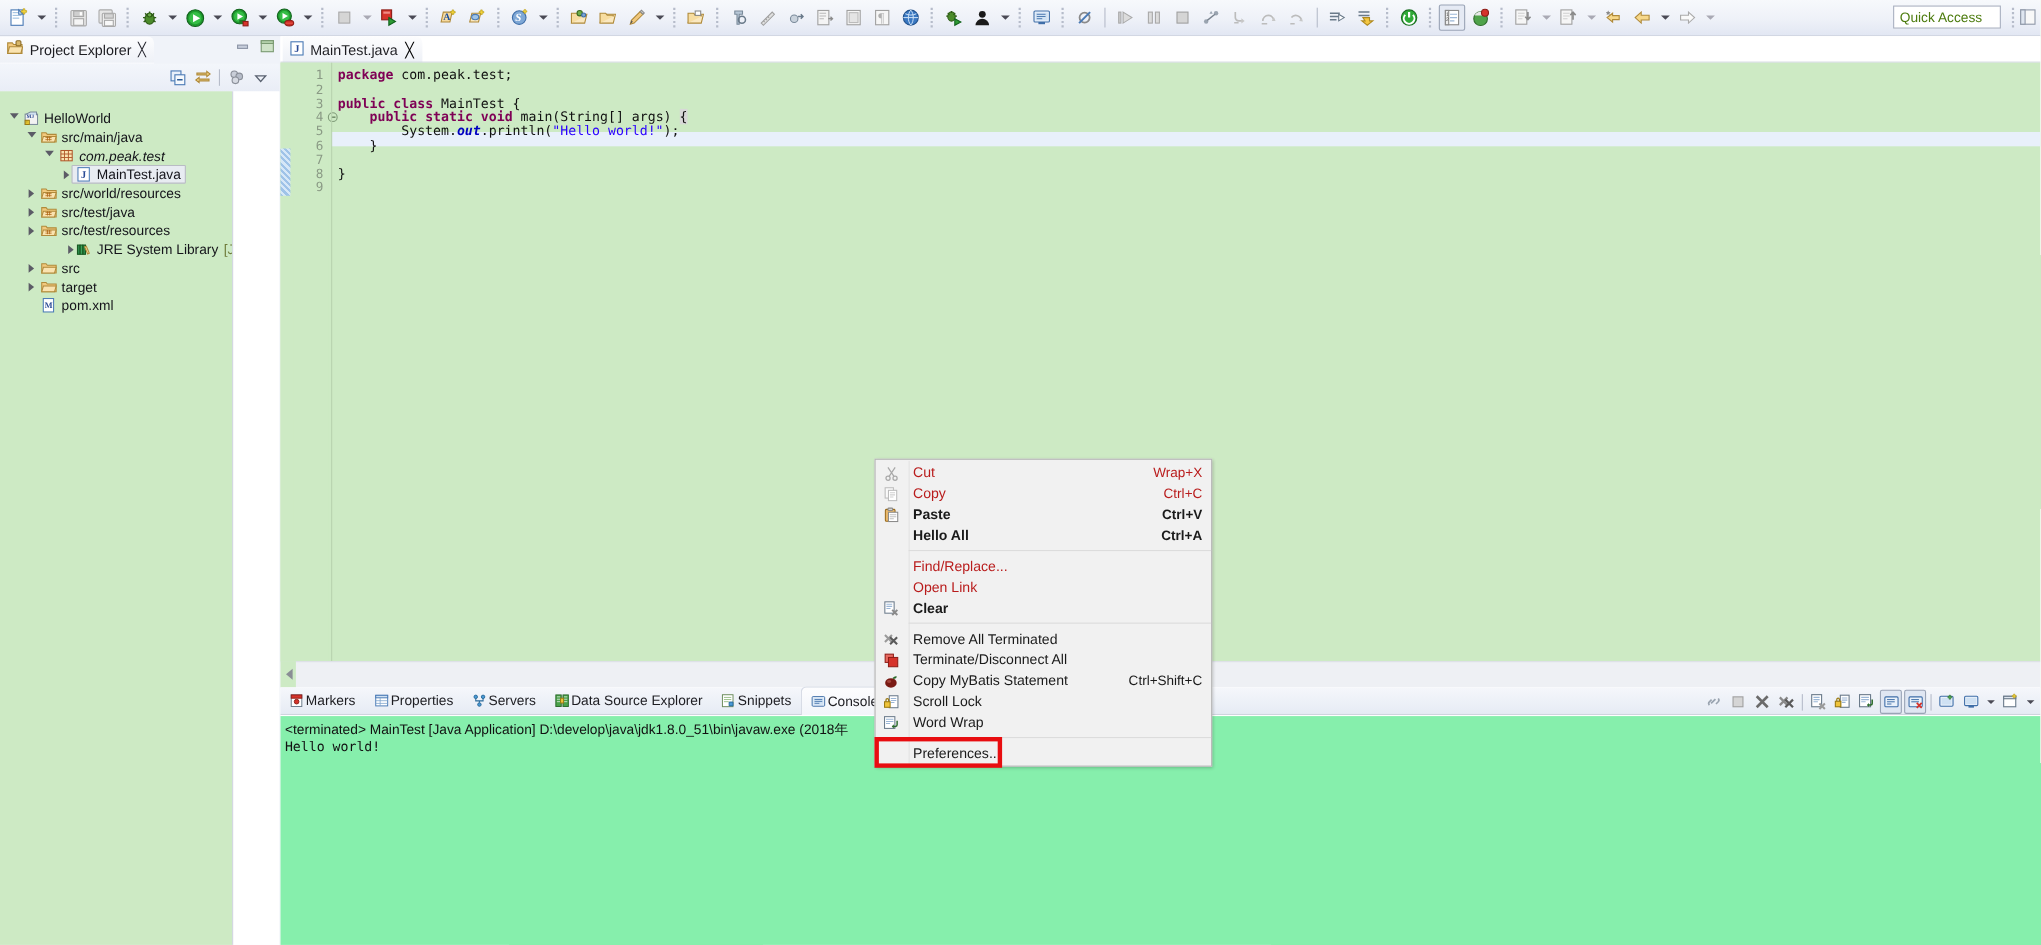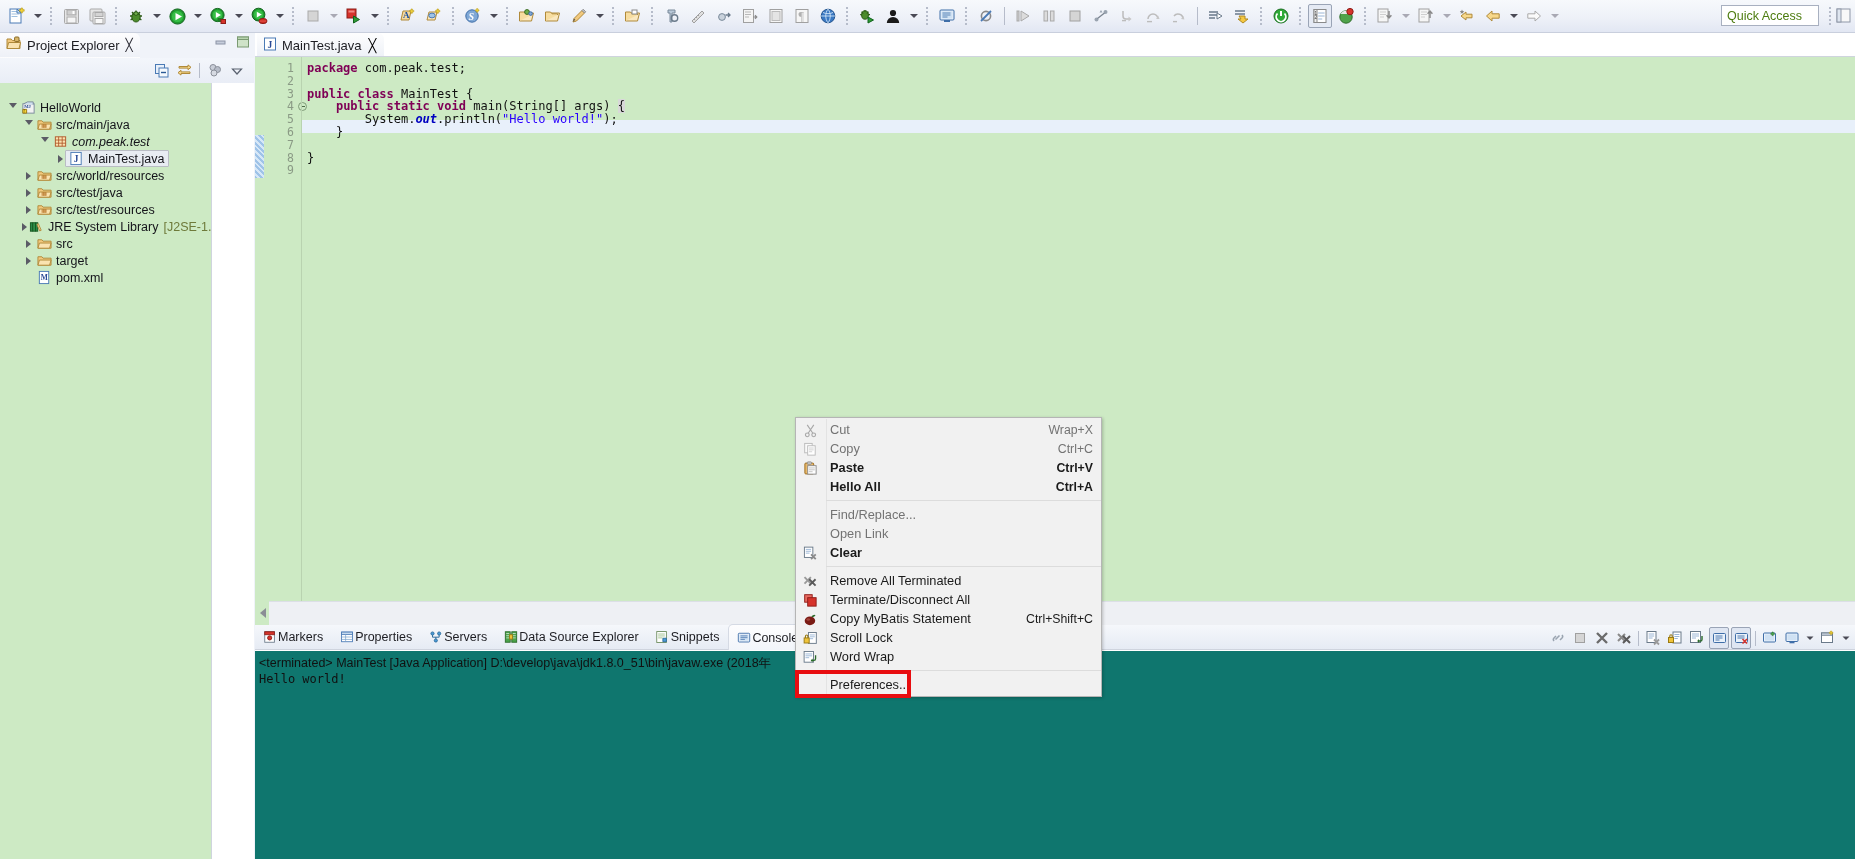--- a/index.html
+++ b/index.html
@@ -146,40 +146,40 @@
   .cons-tab .tico { width:17px; }
   .cons-tab.active {
     background: linear-gradient(to bottom,#fdfdfe,#f2f5fa);
     border-top-left-radius:5px; border-top-right-radius:5px;
     border-top:1px solid #d5dae4; border-left:1px solid #d5dae4; border-right:1px solid #d5dae4;
     margin-bottom:-1px; height:26px;
   }
   #cons-toolbar { position:absolute; right:2px; top:1px; height:24px; display:flex; align-items:center; }
   #cons-toolbar .cb { width:20px;height:22px;display:flex;align-items:center;justify-content:center;margin:0 1px; }
   #cons-toolbar .cb.framed { border:1px solid #9aa4b6; background:#dfe6f2; border-radius:2px; }
-  #cons-body { position:absolute; left:0; top:26px; width:1600px; height:208px; background:#0f766e; padding:4px 0 0 0; }
+  #cons-body { position:absolute; left:0; top:26px; width:1600px; height:208px; background:#86efac; padding:4px 0 0 0; }
   .cons-line { font-family:"DejaVu Sans Mono", monospace; font-size:12px; color:#111; padding-left:4px; height:16px; line-height:16px; white-space:pre; }
   .cons-line.hdr { font-family:"Liberation Sans", sans-serif; font-size:12.5px; }
 
   
   #ctx-menu {
     position: absolute; left: 795px; top: 417px; width: 307px;
     background: #f1f1f1; border: 1px solid #b5b5b5;
     box-shadow: 1px 1px 3px rgba(0,0,0,.22);
     padding: 2px 0;
     z-index: 50;
   }
   #ctx-iconcol { position:absolute; left:1px; top:1px; width:29px; bottom:1px; background:#f1f1f1; }
   #ctx-divline { position:absolute; left:30px; top:1px; bottom:1px; width:1px; background:#e3e3e3; }
   .mi { position: relative; display:flex; align-items:center; height:19px; padding-left:30px; font-size:12.8px; color:#1a1a1a; z-index:2; }
   .mi .mi-ico { position:absolute; left:6px; top:2px; width:16px; height:16px; display:flex;align-items:center;justify-content:center; }
   .mi .mi-label { margin-left: 4px; }
   .mi .mi-accel { position:absolute; right: 8px; font-size:12.3px; color:#1a1a1a; }
   .mi.bold .mi-label, .mi.bold .mi-accel { font-weight: bold; }
-  .mi.disabled .mi-label, .mi.disabled .mi-accel { color:#737373; }
+  .mi.disabled .mi-label, .mi.disabled .mi-accel { color:#b91c1c; }
   .msep { position:relative; height:1px; margin:4px 0 4px 30px; background:#dcdcdc; z-index:2; }
   #ctx-hl {
     position:absolute; left:-1px; top:-5px; width:116px; height:28px;
     border: 4px solid #e80d10; z-index: 60; pointer-events:none;
   }
 </style>
 </head>
 <body>
 
 <div id="app">
@@ -750,21 +750,21 @@
                 <svg width="15" height="15" viewBox="0 0 16 16">
                   <path d="M1 13 V4 h4.2 l1.2 1.5 H15 v7.5 z" fill="#f2c97e" stroke="#b08a3a"></path>
                   <path d="M1 13 l1.6-5.5 h12.4 l-1.6 5.5z" fill="#fae3b0" stroke="#b08a3a"></path>
                   <path d="M4.6 8.6 h6 M4.6 10.6 h6 M6.6 7.6 v4 M8.6 7.6 v4" stroke="#b06a1a" stroke-width=".8"></path>
                 </svg>
               </span>
             </span>
             <span class="tlabel">src/test/resources</span>
           </span>
         </div>
-        <div class="tnode" style="padding-left: 22px;">
+        <div class="tnode" style="padding-left: 22px; margin-left: 40px;">
           <span class="tarrow">
             <i></i>
           </span>
           <span style="display: flex; align-items: center;">
             <span class="tico">
               <span style="display: inline-flex; align-items: center; justify-content: center;">
                 <svg width="15" height="15" viewBox="0 0 16 16">
                   <rect x="1.5" y="4" width="2.4" height="9" fill="#2a8a4a" stroke="#15581f"></rect>
                   <rect x="4.2" y="4" width="2.4" height="9" fill="#3aa55a" stroke="#15581f"></rect>
                   <rect x="6.9" y="4" width="2.4" height="9" fill="#2a8a4a" stroke="#15581f"></rect>

